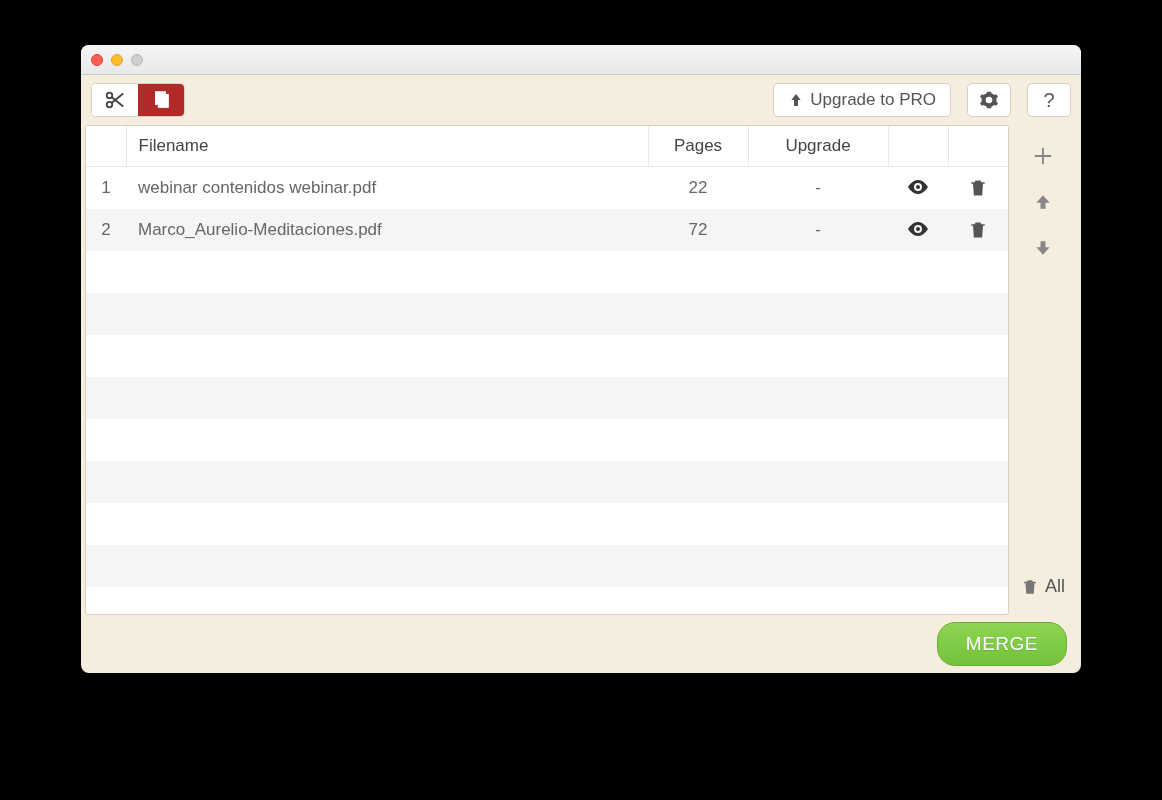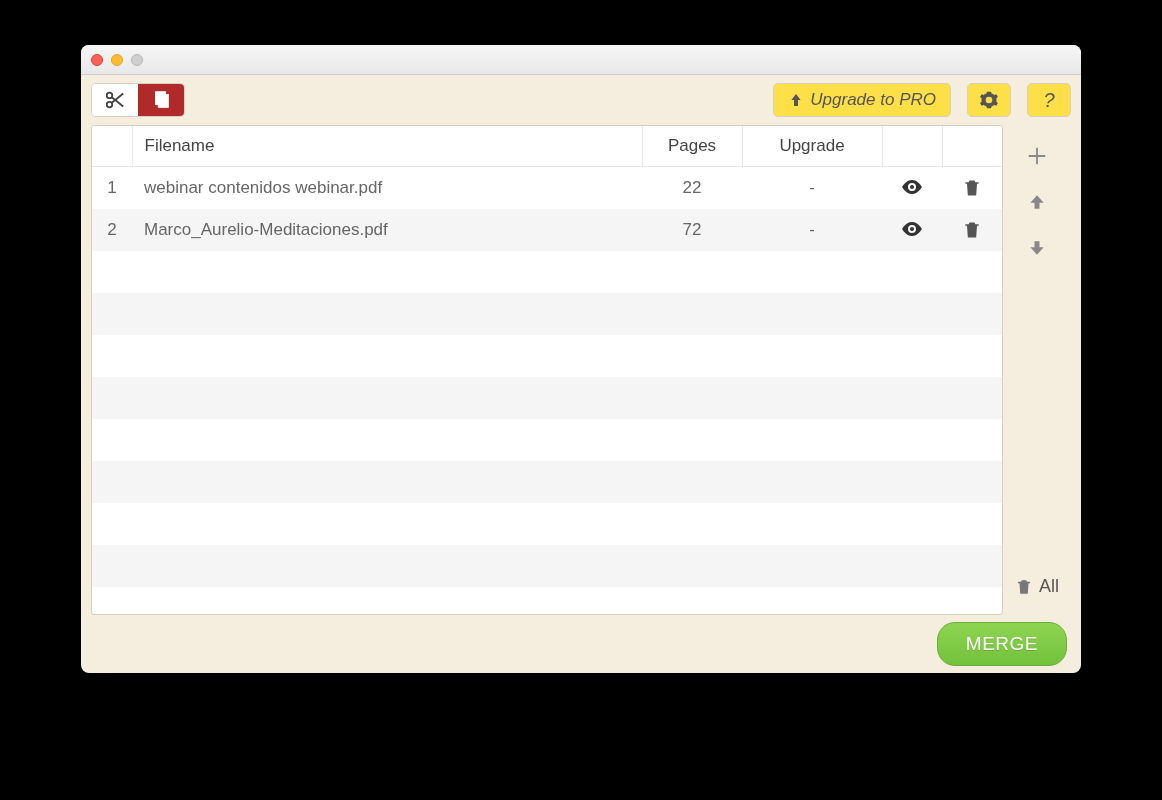--- a/index.html
+++ b/index.html
@@ -69,39 +69,38 @@
     justify-content: center;
     cursor: pointer;
   }
   .seg button.active {
     background: #b02a2a;
   }
   .seg button.active svg * { stroke: #fff; fill: #fff; }
   .spacer { flex: 1; }
   .tbtn {
     height: 34px;
-    background: #fde047;
+    background: #ffffff;
     border: 1px solid #d6d0c0;
     border-radius: 5px;
     display: flex;
     align-items: center;
     justify-content: center;
     padding: 0 14px;
     font-size: 17px;
     color: #555;
     margin-left: 16px;
     cursor: pointer;
-    font-style: italic;
   }
   .tbtn svg { margin-right: 6px; }
   .tbtn.iconly { padding: 0; width: 44px; }
   .tbtn.iconly svg { margin: 0; }
   .body {
     display: flex;
-    padding: 0 10px;
+    padding: 0 4px;
     height: 490px;
   }
   .table-wrap {
     flex: 1;
     background: #fff;
     border: 1px solid #d6d0c0;
     border-radius: 3px;
     overflow: hidden;
   }
   table {

